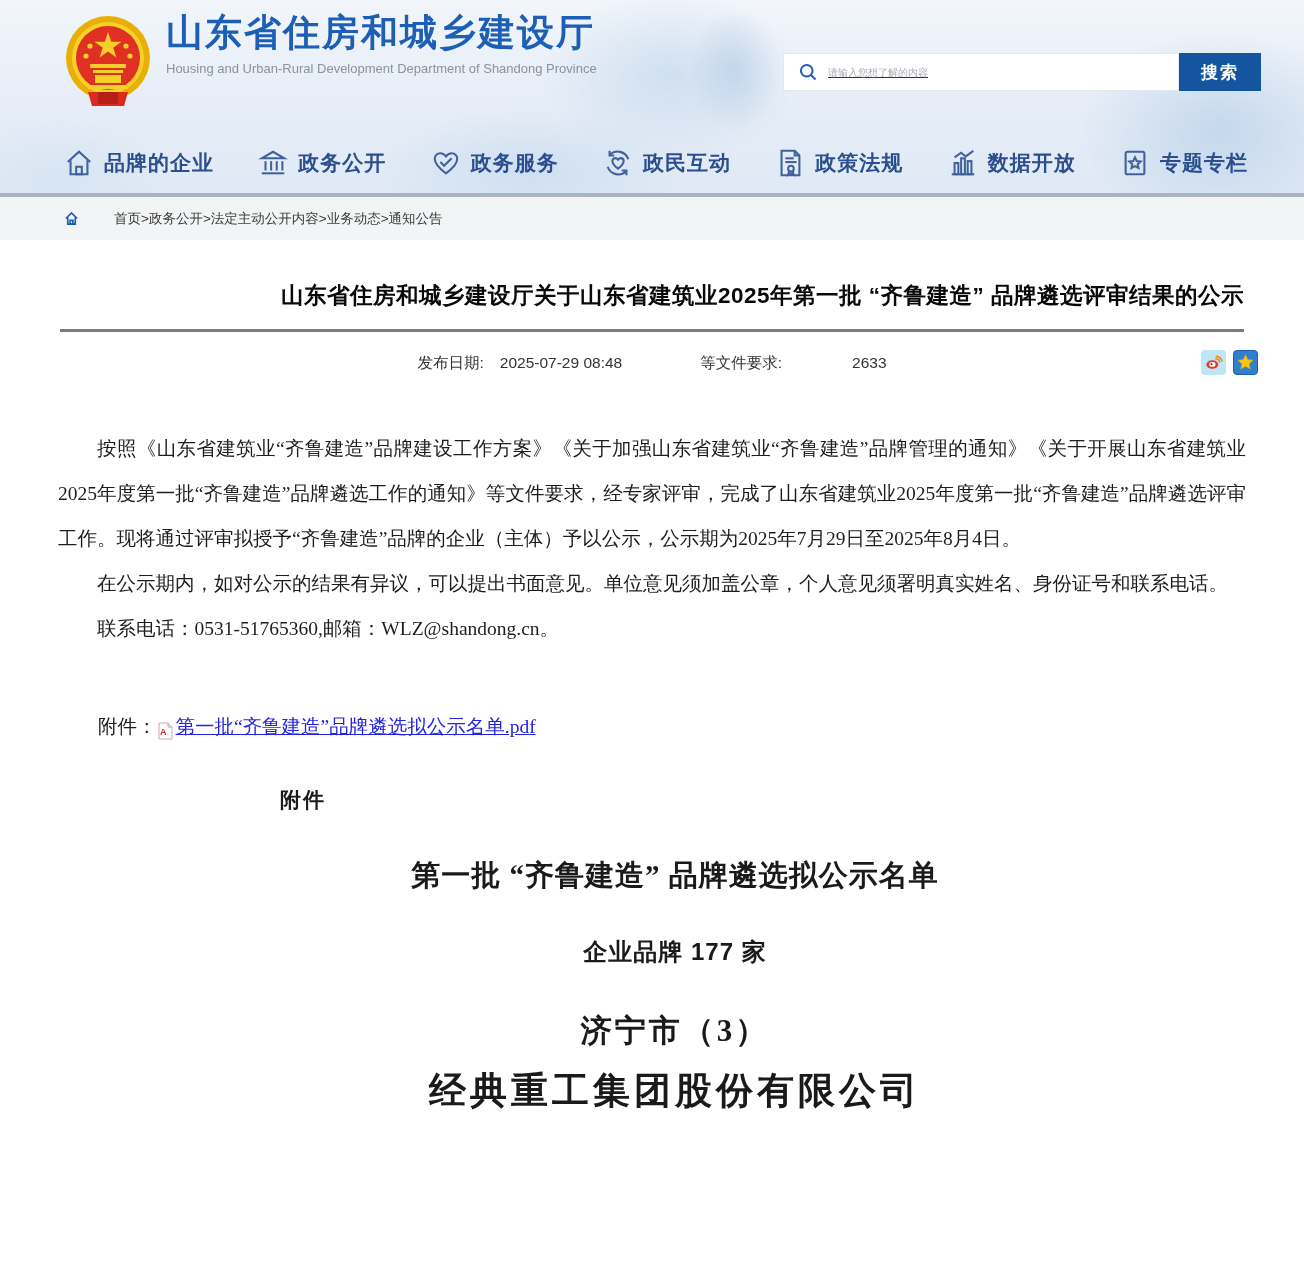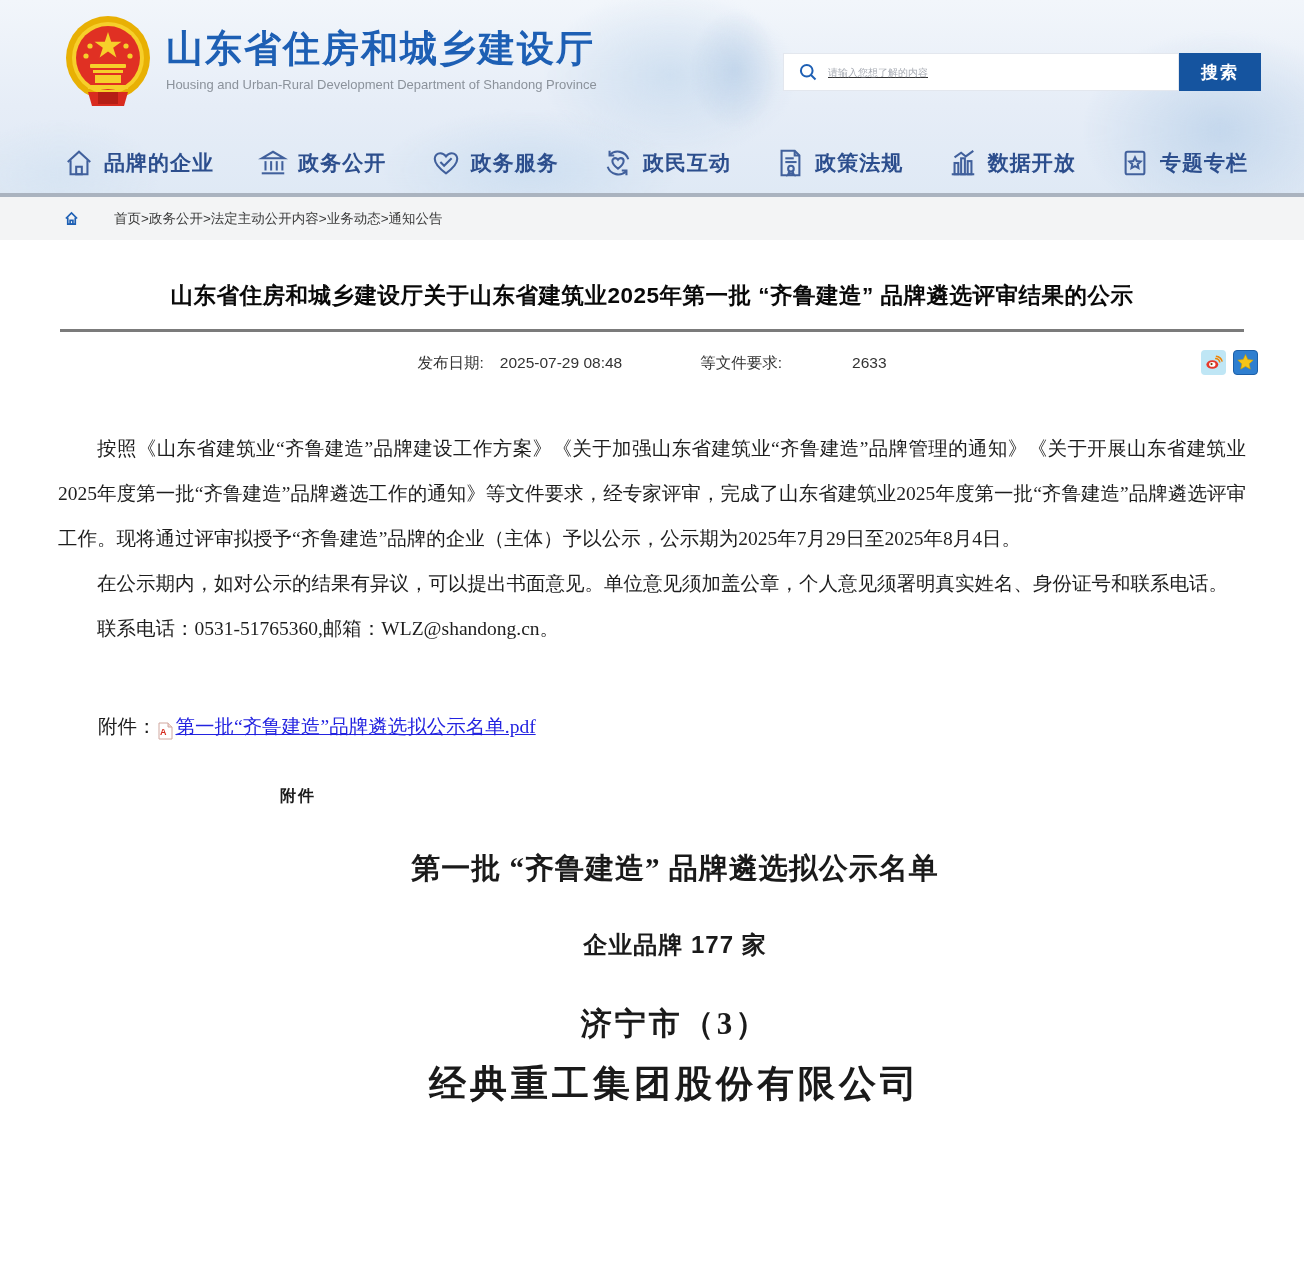--- a/index.html
+++ b/index.html
@@ -12,21 +12,21 @@
     background:linear-gradient(180deg,#f2f6fb 0%,#e6edf7 55%,#dfe9f5 100%);
     overflow:hidden;
   }
   .wash { position:absolute; border-radius:50%; filter:blur(2px); pointer-events:none; }
   .wash1 { left:540px; top:-10px; width:260px; height:170px; background:radial-gradient(ellipse at center,#b9d2ea88 0%,#b9d2ea00 70%); }
   .wash2 { left:1080px; top:30px; width:280px; height:200px; background:radial-gradient(ellipse at center,#a9c6e488 0%,#a9c6e400 70%); }
   .wash3 { left:380px; top:110px; width:300px; height:120px; background:radial-gradient(ellipse at center,#c2d8ee99 0%,#c2d8ee00 70%); }
   .wash4 { left:-40px; top:120px; width:200px; height:110px; background:radial-gradient(ellipse at center,#cddff077 0%,#cddff000 70%); }
   .wash5 { left:690px; top:10px; width:90px; height:120px; background:radial-gradient(ellipse at center,#9dbcde66 0%,#9dbcde00 70%); }
 
-  .logo-row { position:absolute; left:64px; top:12px; display:flex; align-items:center; }
+  .logo-row { position:absolute; left:64px; top:12px; display:flex; align-items:flex-start; }
   .emblem { width:88px; height:96px; flex:0 0 auto; }
   .site-title-block { margin-left:14px; }
   .site-title { font-size:37px; font-weight:bold; color:#1d5fb4; letter-spacing:2px; line-height:1.15; }
   .site-subtitle { margin-top:6px; font-size:13px; color:#8b929b; }
 
   .search-wrap { position:absolute; left:783px; top:53px; display:flex; width:478px; height:38px; }
   .search-box { display:flex; align-items:center; background:#fff; width:396px; height:38px; border:1px solid #e3e7ee; }
   .search-icon { margin:0 10px 0 14px; width:20px; height:20px; flex:0 0 auto; }
   .search-input { border:none; outline:none; flex:1; font-size:10px; color:#333; background:transparent;text-decoration:underline; }
   .search-input::placeholder { color:#a9adb5; }
@@ -39,41 +39,41 @@
 
   .header-divider { height:4px; background:#aab3bf; }
 
   
   .breadcrumb-bar { height:43px; background:#f3f4f5; display:flex; align-items:center; padding-left:64px;gap:28px; }
   .crumb-home-icon { width:15px; height:15px; margin-right:7px; }
   .breadcrumb-text { font-size:13.5px; color:#3a3a3a; }
 
   
   .article { position:relative; }
-  .article-title { margin:40px 60px 0; text-align:center; font-size:22.5px; font-weight:bold; color:#090909; letter-spacing:0.5px; }
+  .article-title { margin:40px 60px 0; text-align:right; font-size:22.5px; font-weight:bold; color:#090909; letter-spacing:0.5px; }
   .title-rule { margin:18px 60px 0; height:3px; background:#7b7b7b; }
   .meta-row { position:relative; margin-top:16px; height:30px; display:flex; justify-content:center; align-items:center; font-size:15.5px; color:#333;gap:16px; }
   .meta-views-label { margin-left:62px; }
   .meta-views-value { margin-left:54px; }
   .share-icons { position:absolute; right:46px; top:2px; display:flex; gap:7px; }
   .share-icon { width:25px; height:25px; border-radius:4px; display:flex; align-items:center; justify-content:center; cursor:pointer; }
   .weibo-icon { background:#bfe6f5; }
   .qzone-icon { background:#2f7fd0; border:1px solid #1c5fa8; }
 
   .body-text { margin:48px 58px 0; font-family:"Liberation Serif","DejaVu Serif",serif; font-size:19.5px; color:#1d1d1d; line-height:45px; text-align:justify; }
   .body-text p { text-indent:2em; }
 
   .attachment-row { margin:62px 58px 0; font-family:"Liberation Serif","DejaVu Serif",serif; font-size:19.5px; color:#1d1d1d; display:flex; align-items:flex-end; text-indent:0; }
   .attachment-label { margin-left:2.05em; }
   .pdf-icon { width:17px; height:18px; margin:0 1px; flex:0 0 auto; }
   .attachment-link { color:#2323e0; text-decoration:underline; cursor:pointer; }
 
   
   .doc-preview { margin-left:280px; width:790px; color:#1a1a1a; }
-  .doc-annex { margin-top:46px; font-size:16px; font-weight:bold; letter-spacing:2px; }
+  .doc-annex { margin-top:46px; font-size:21px; font-weight:bold; letter-spacing:2px; }
   .doc-title { margin-top:42px; text-align:center; font-size:29px; font-weight:bold; font-family:"Liberation Serif","DejaVu Serif",serif; letter-spacing:1px; }
   .doc-subtitle { margin-top:40px; text-align:center; font-size:24px; font-weight:bold; letter-spacing:1px; }
   .doc-city { margin-top:42px; text-align:center; font-size:31px; font-weight:bold; font-family:"Liberation Serif","DejaVu Serif",serif; letter-spacing:3px; }
   .doc-company { margin-top:14px; text-align:center; font-size:37px; font-weight:600; font-family:"Liberation Serif","DejaVu Serif",serif; letter-spacing:4px; }
 </style>
 </head>
 <body>
 
 <div class="site-header">
   <div class="wash wash1"></div>

